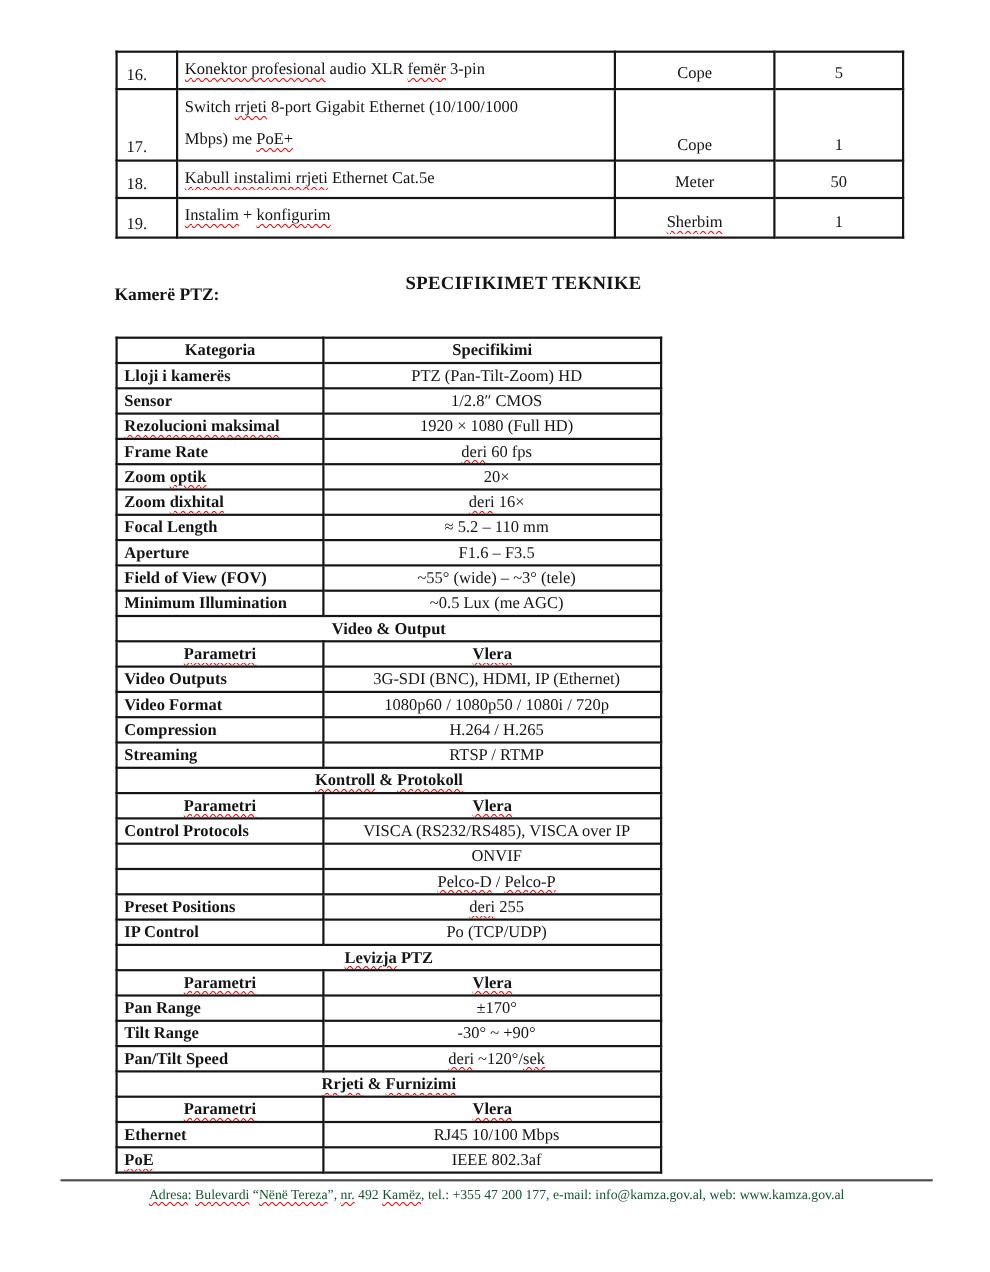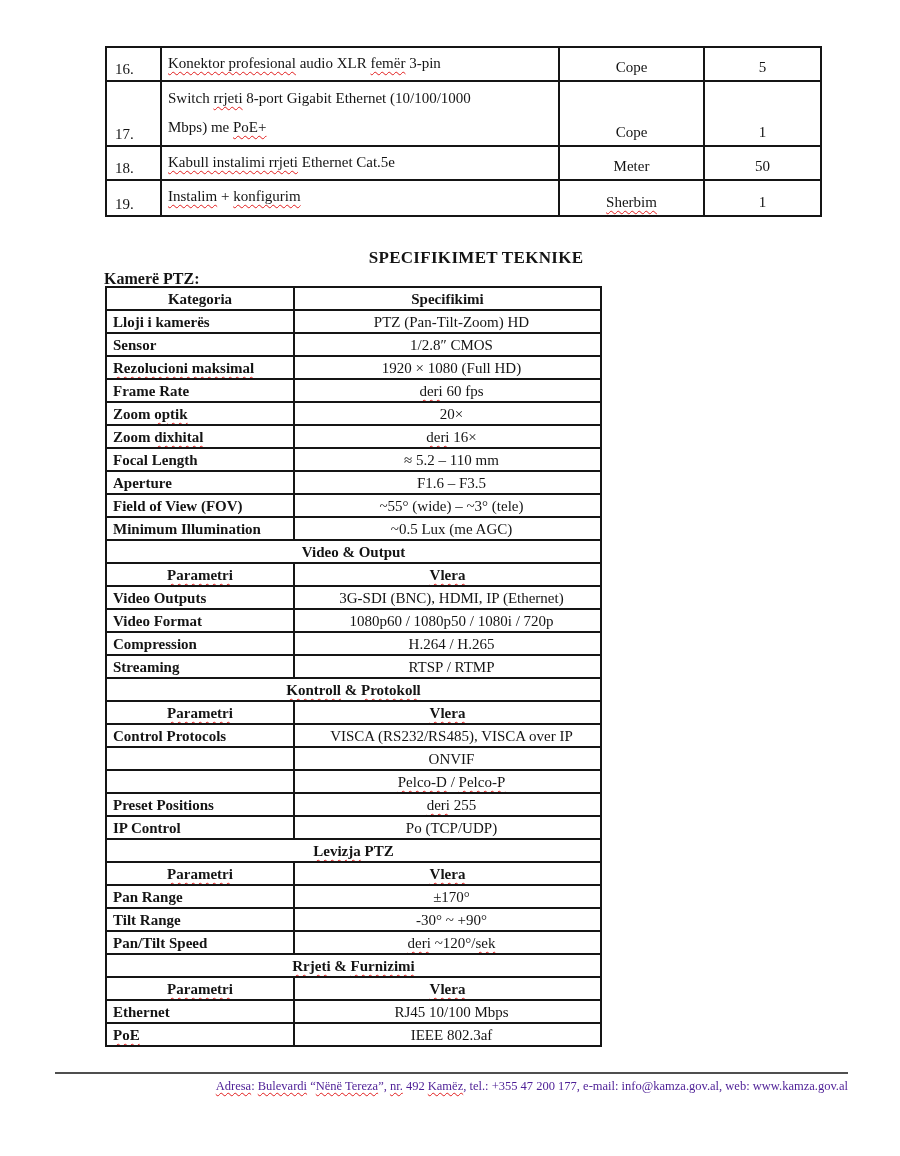--- a/index.html
+++ b/index.html
@@ -33,41 +33,41 @@
   .items tr.r17 td { height:59px; }
   .items tr.r18 td { height:28px;margin-top:20px; }
   .items tr.r19 td { height:30px; }
 
   
   .title {
     position:absolute; left:105px; top:248px; width:742px;
     text-align:center; font-size:17px; font-weight:bold; letter-spacing:0.3px;
   }
   .subtitle {
-    position:absolute; left:104px; top:270px;
+    position:absolute; left:104px; top:260px;
     font-size:16px; font-weight:bold;
   }
 
   
-  .spec { position:absolute; left:105px; top:286px; width:495px; }
+  .spec { position:absolute; left:105px; top:306px; width:495px; }
   .spec th, .spec td { height:21px; line-height:20px; padding:0; }
   .spec th  { font-weight:bold; text-align:center; }
   .spec .k  { font-weight:bold; text-align:left; padding-left:6px; }
   .spec .v  { text-align:center; padding-left:8px; }
   .spec .sec { font-weight:bold; text-align:center; }
   .spec .sh  { font-weight:bold; text-align:center; }
 
   
   .footer-rule {
     position:absolute; left:55px; top:1072px; width:793px; height:2px;
     background:#4f4f4f;
   }
   .footer-text {
     position:absolute; left:55px; top:1079px; width:793px;
-    text-align:right; font-size:12.5px; color:#4c1d95;
+    text-align:center; font-size:12.5px; color:#14532d;
   }
   .footer-text .sq { text-underline-offset:2px; }
 </style>
 </head>
 <body>
 
 <div class="page">
 
   <table class="items">
     <colgroup>

